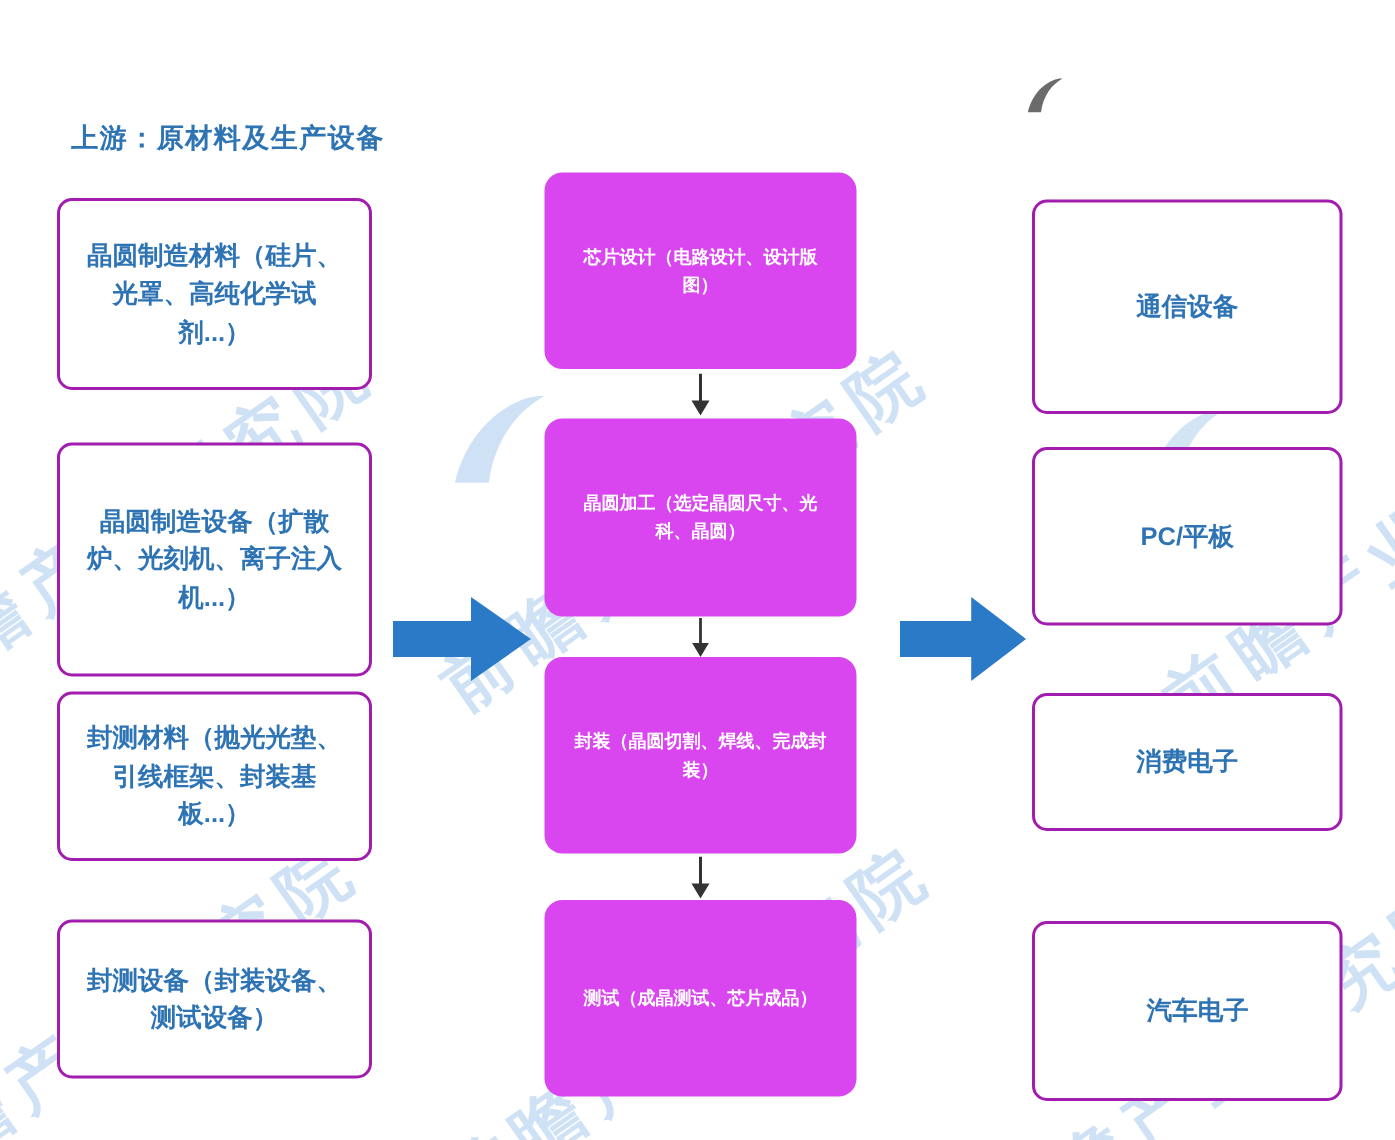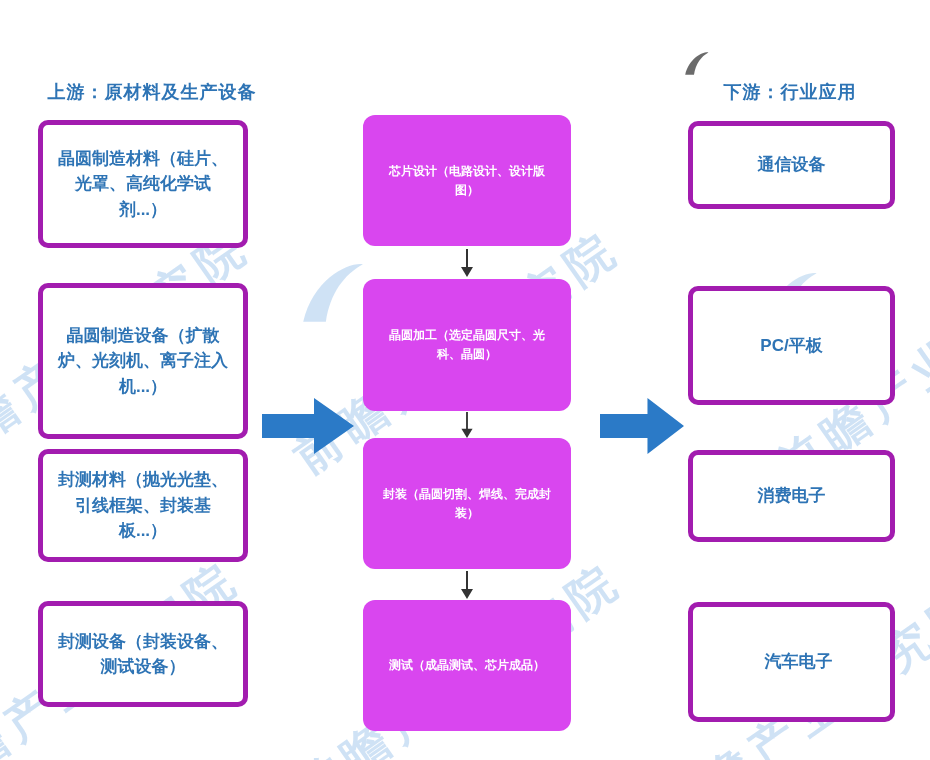--- a/index.html
+++ b/index.html
@@ -29,33 +29,34 @@
     text-align: center;
     letter-spacing: 1px;
   }
   .hdr-up   { left: 14px;  top: 80px; width: 276px; }
   .hdr-mid  { left: 350px; top: 80px; width: 236px; }
   .hdr-down { left: 690px; top: 80px; width: 200px; }
 
   .wbox {
     position: absolute;
     background: #ffffff;
-    border: 5px solid #a21caf;
+    border: 2px solid #a21caf;
     border-radius: 10px;
     color: #2e74b5;
     font-size: 17px;
     font-weight: bold;
     line-height: 1.5;
     display: flex;
     align-items: center;
     justify-content: center;
     text-align: center;
     padding: 8px 14px;
     box-sizing: border-box;
     z-index: 2;
+    margin-top: 12px;
   }
   .mbox {
     position: absolute;
     background: #d946ef;
     border-radius: 12px;
     color: #ffffff;
     font-size: 12px;
     font-weight: bold;
     line-height: 1.55;
     display: flex;
@@ -112,38 +113,37 @@
   </svg>
   <svg class="wm-logo" style="left:695px; top:628px;" width="58" height="58" viewBox="0 0 70 70">
     <path d="M8 62 C 18 20, 52 4, 66 6 C 48 16, 34 34, 30 62 Z" fill="rgba(168,203,236,0.5)"></path>
   </svg>
   <svg class="wm-logo" style="left:682px; top:50px;" width="28" height="28" viewBox="0 0 70 70">
     <path d="M8 62 C 18 20, 52 4, 66 6 C 48 16, 34 34, 30 62 Z" fill="rgba(70,70,70,0.8)"></path>
   </svg>
 
 
   <div class="col-header hdr-up">上游：原材料及生产设备</div>
-  <div class="col-header hdr-down">下游：行业应用</div>
 
   <div class="col-left">
     <div class="wbox" style="top:120px; height:128px;">晶圆制造材料（硅片、光罩、高纯化学试剂...）</div>
     <div class="wbox" style="top:283px; height:156px;">晶圆制造设备（扩散炉、光刻机、离子注入机...）</div>
     <div class="wbox" style="top:449px; height:113px;">封测材料（抛光光垫、引线框架、封装基板...）</div>
     <div class="wbox" style="top:601px; height:106px;">封测设备（封装设备、测试设备）</div>
   </div>
 
   <div class="col-mid">
     <div class="mbox" style="top:115px; height:131px;">芯片设计（电路设计、设计版图）</div>
     <div class="mbox" style="top:279px; height:132px;">晶圆加工（选定晶圆尺寸、光科、晶圆）</div>
     <div class="mbox" style="top:438px; height:131px;">封装（晶圆切割、焊线、完成封装）</div>
     <div class="mbox" style="top:600px; height:131px;">测试（成晶测试、芯片成品）</div>
   </div>
 
   <div class="col-right">
-    <div class="wbox" style="top:121px; height:88px;">通信设备</div>
+    <div class="wbox" style="top:121px; height:143px;">通信设备</div>
     <div class="wbox" style="top:286px; height:119px;">PC/平板</div>
     <div class="wbox" style="top:450px; height:92px;text-align:center;">消费电子</div>
     <div class="wbox" style="top:602px; height:120px;padding-left:28px;">汽车电子</div>
   </div>
 
   <svg class="big-arrow" style="left:262px; top:396px;" width="92" height="60" viewBox="0 0 92 60" preserveAspectRatio="none">
     <polygon points="0,18 52,18 52,2 92,30 52,58 52,42 0,42" fill="#2b7ac7"></polygon>
   </svg>
   <svg class="big-arrow" style="left:600px; top:396px;" width="84" height="60" viewBox="0 0 92 60" preserveAspectRatio="none">
     <polygon points="0,18 52,18 52,2 92,30 52,58 52,42 0,42" fill="#2b7ac7"></polygon>

